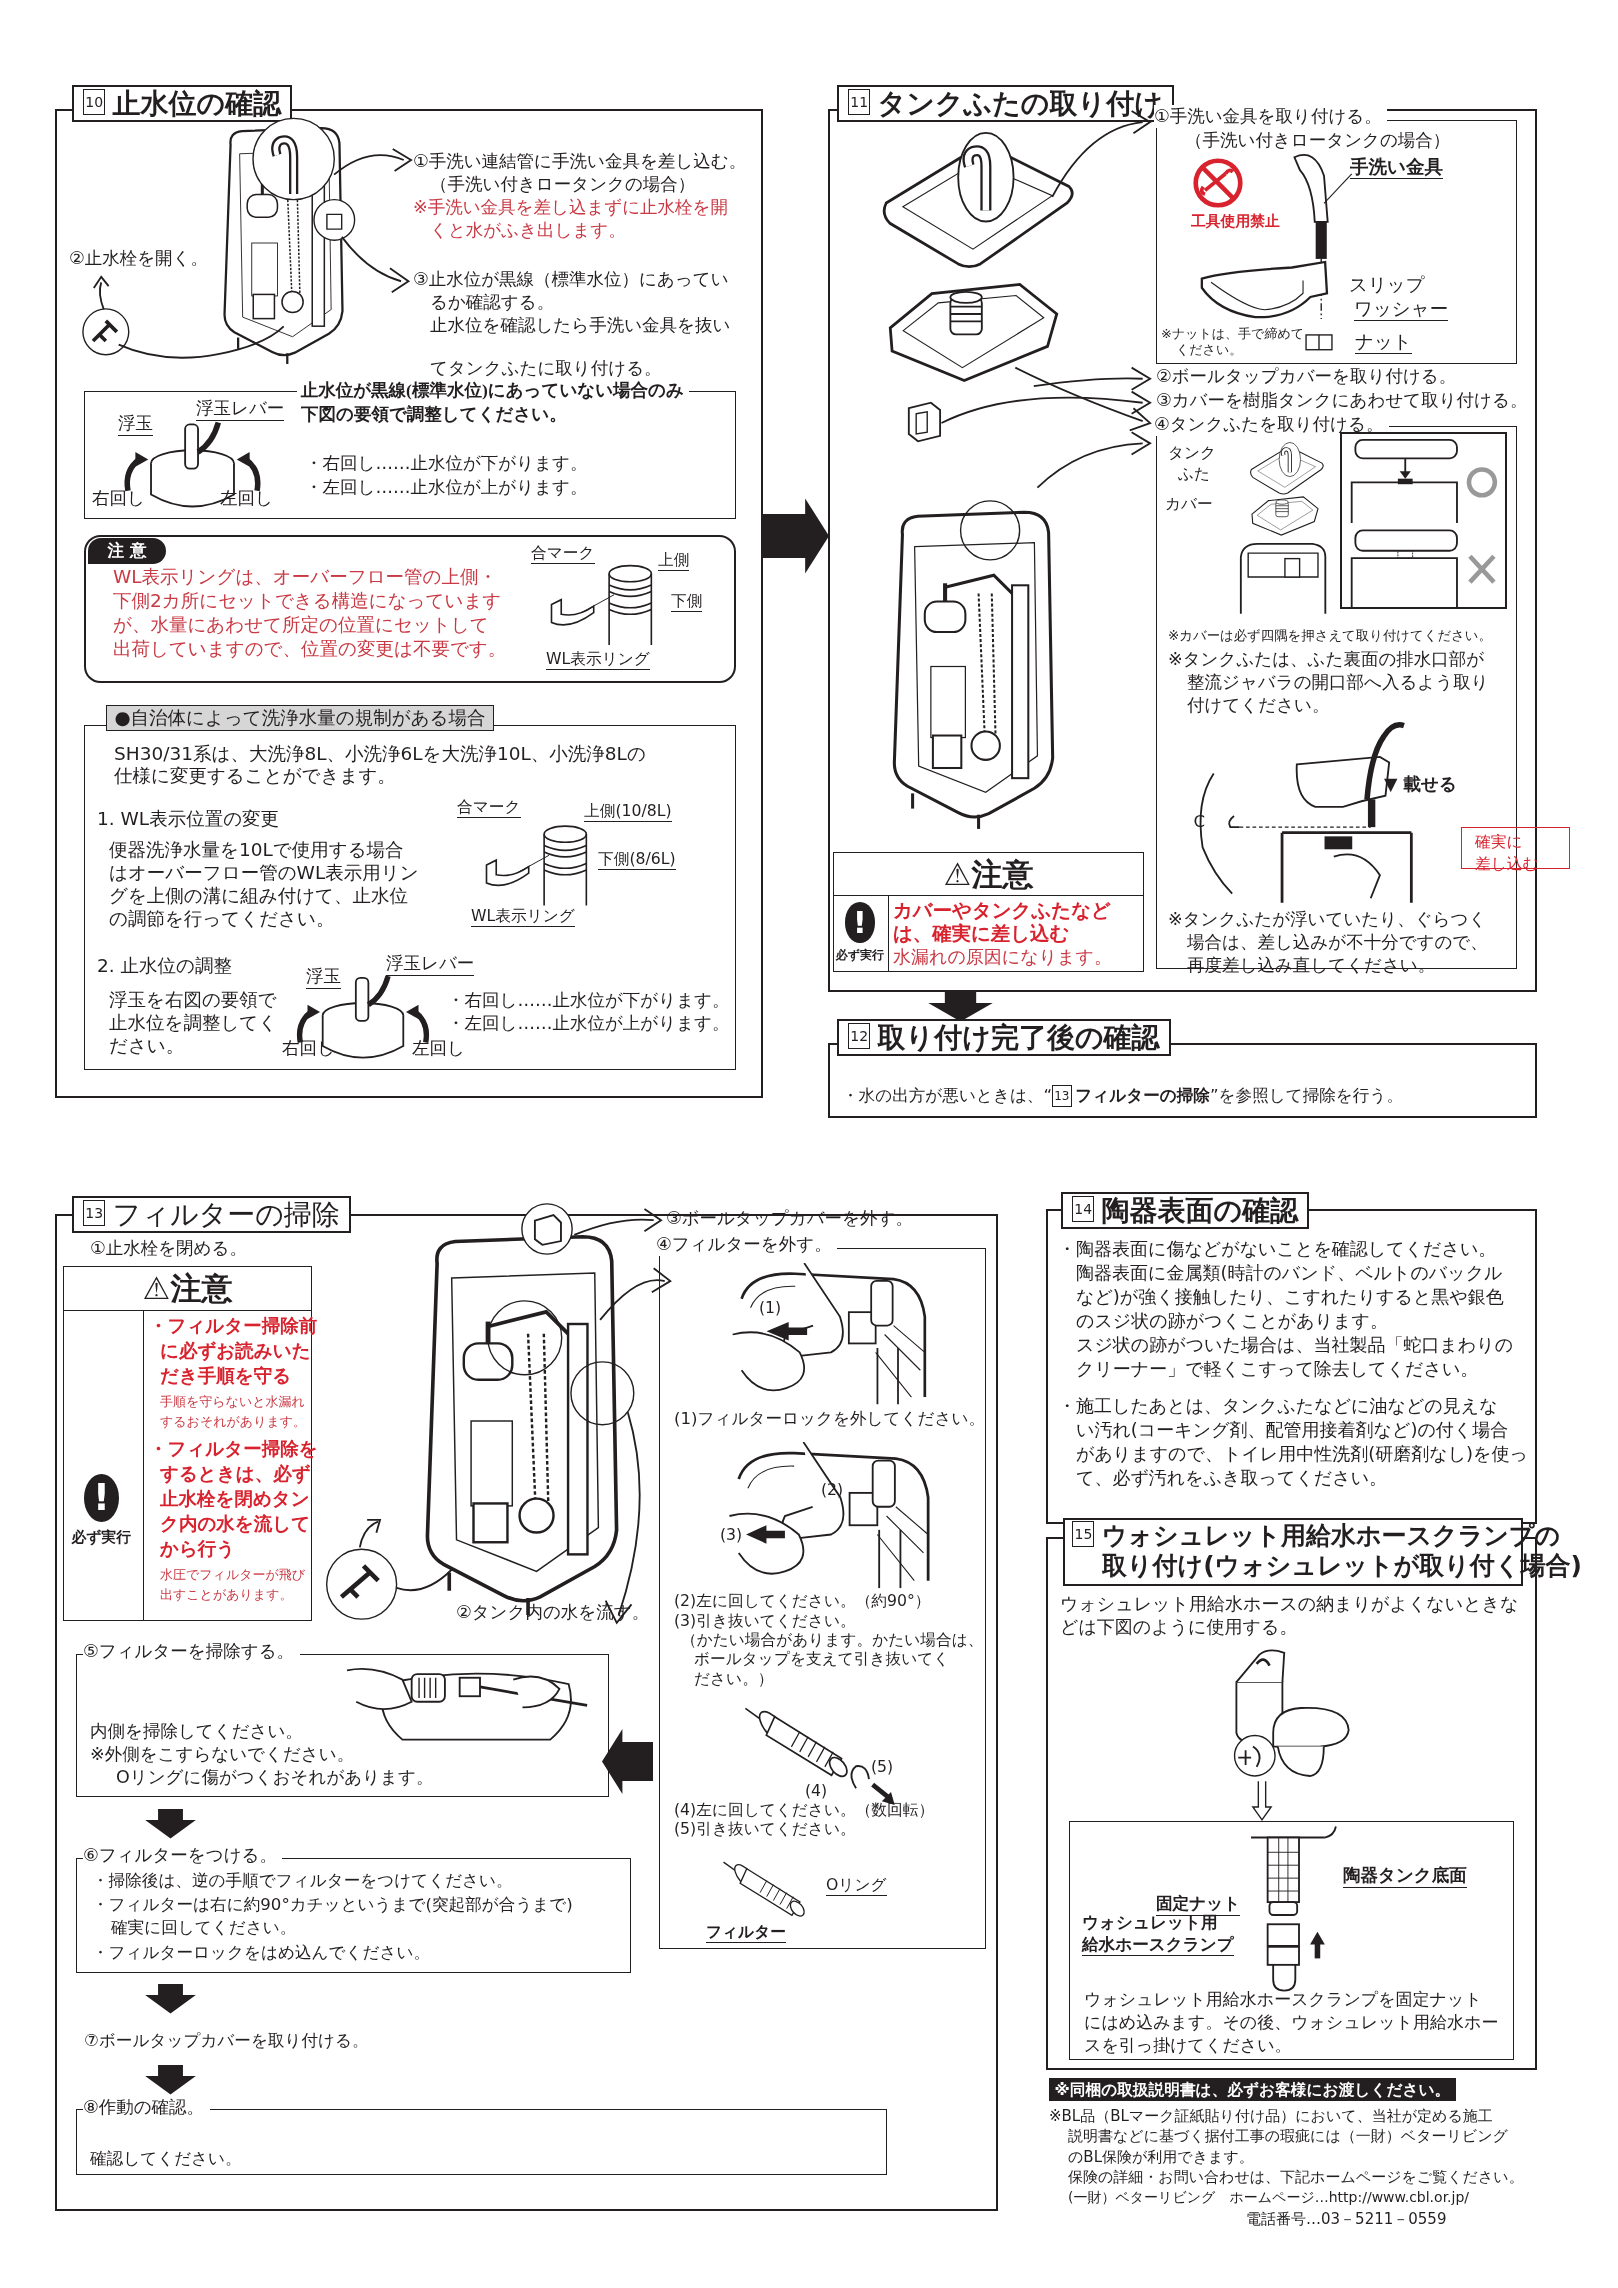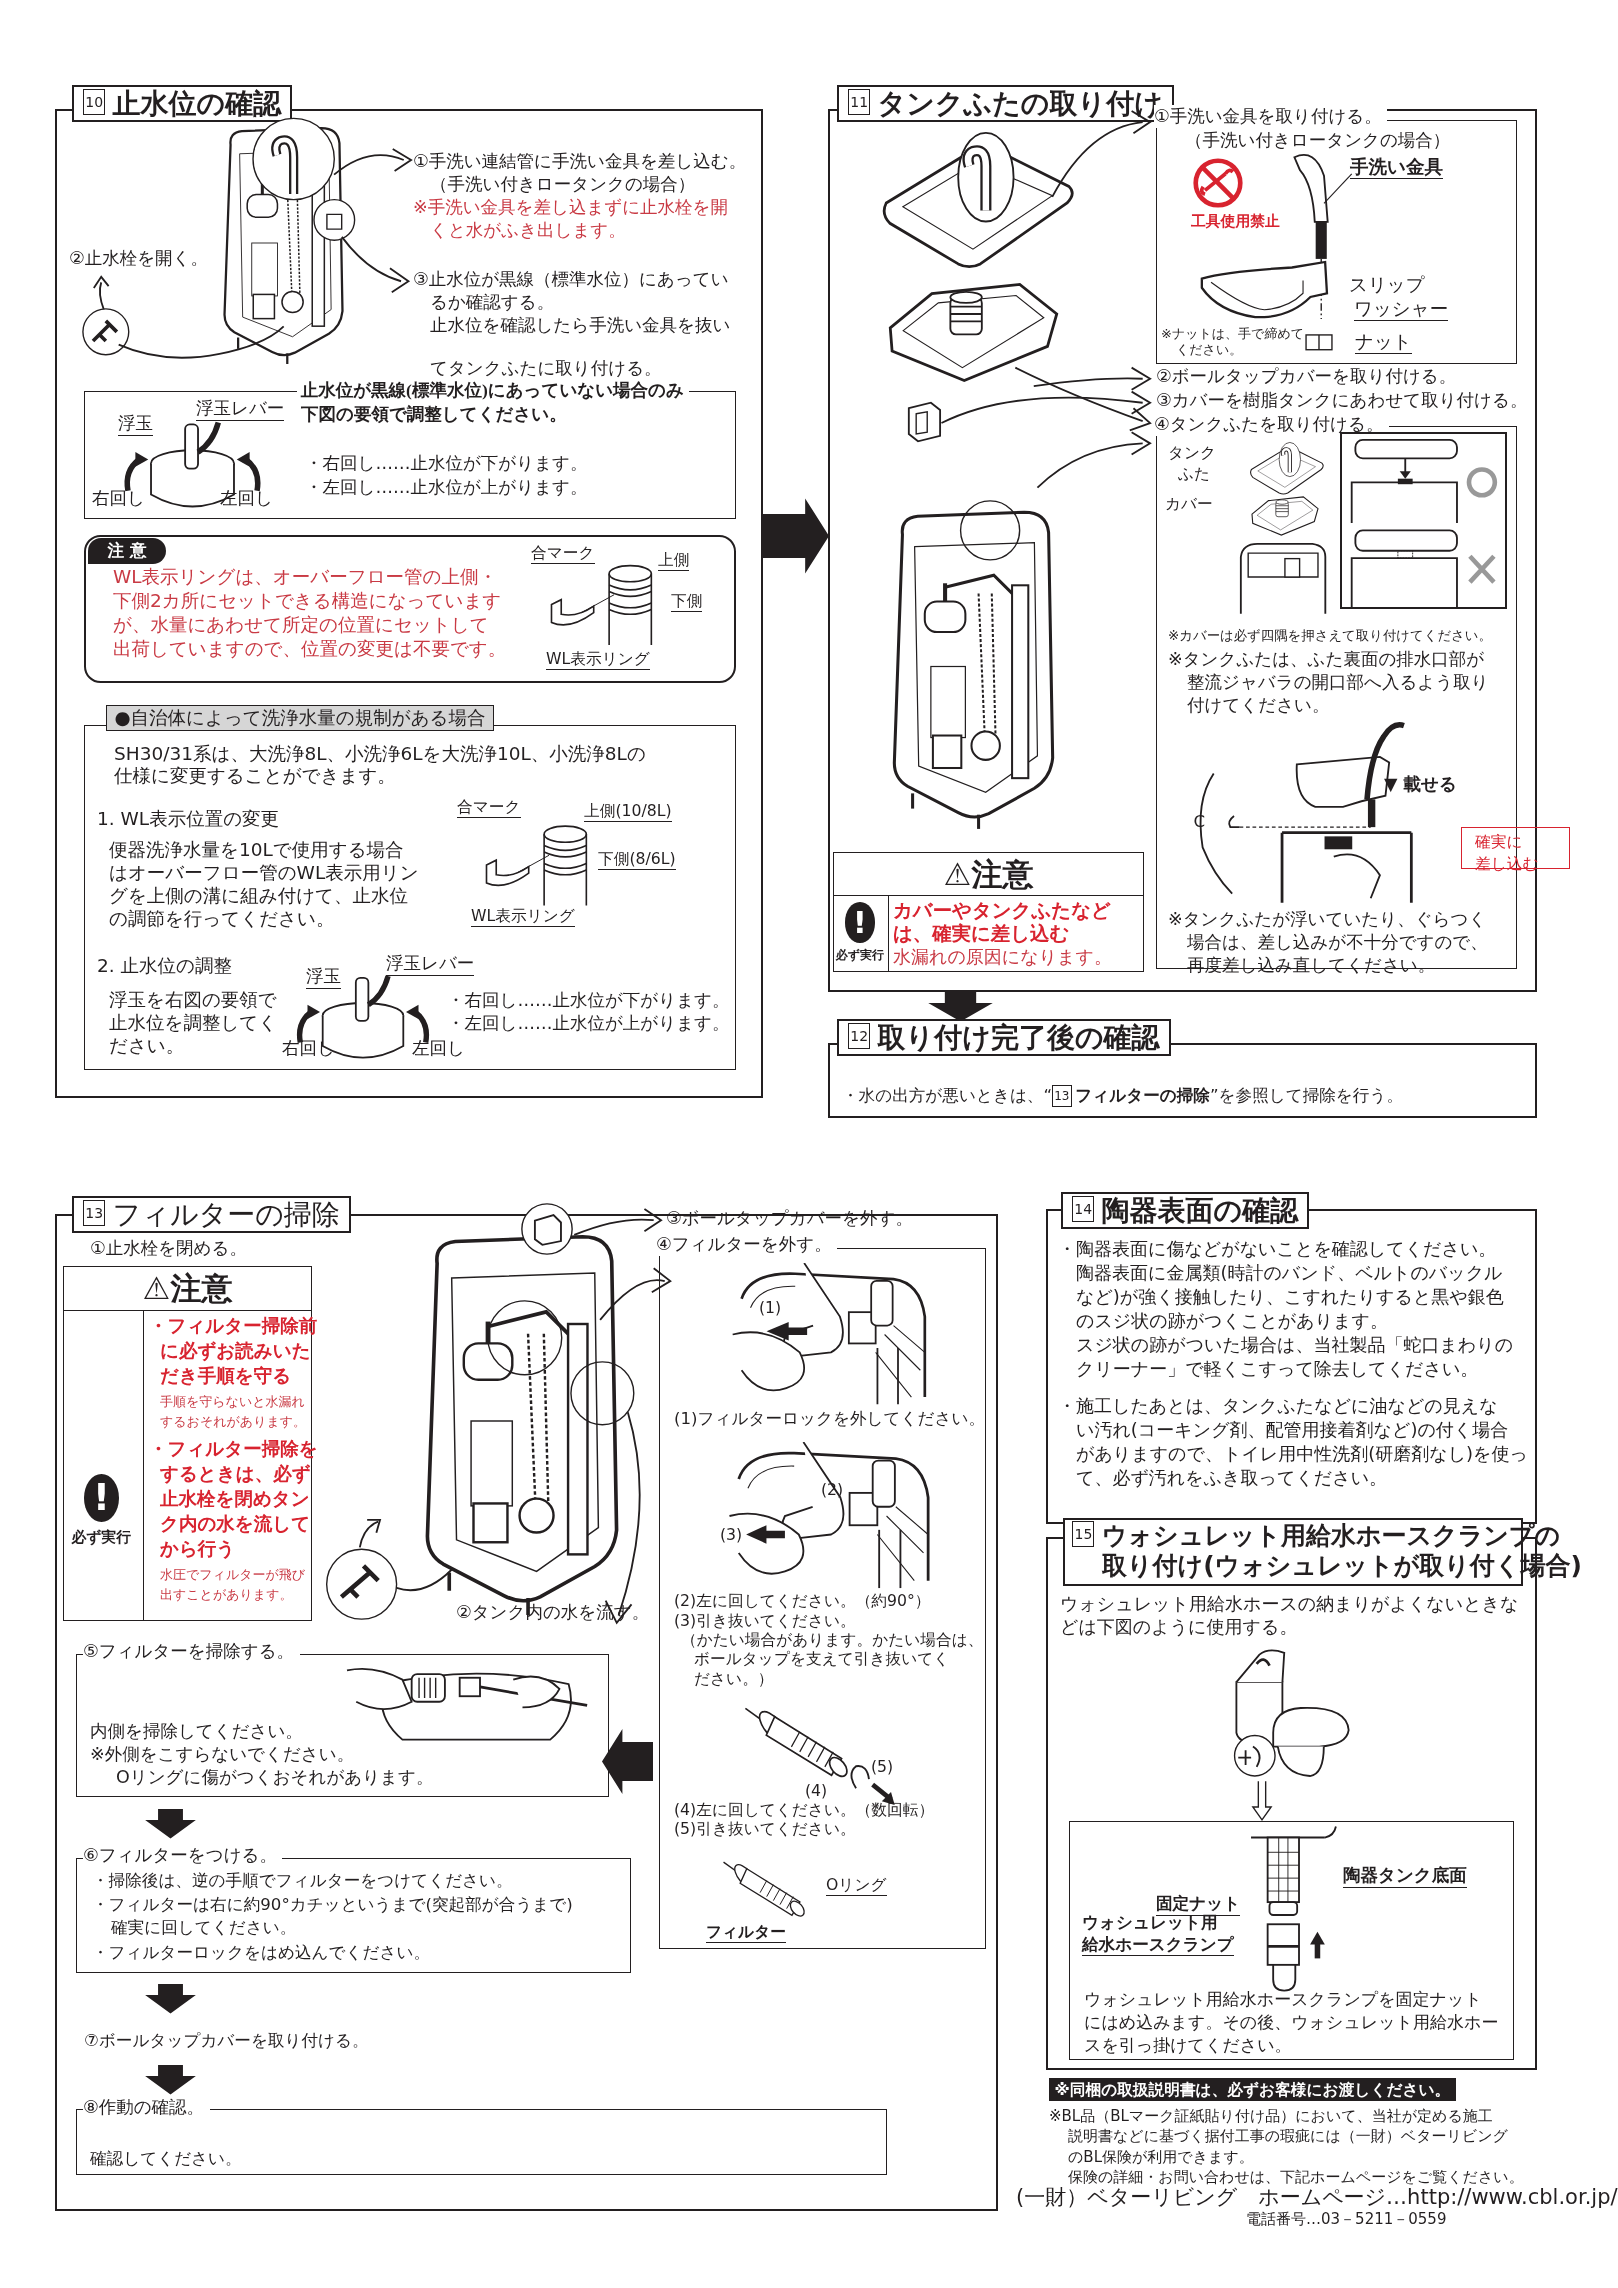--- a/index.html
+++ b/index.html
@@ -544,17 +544,17 @@
   <div class="t b uline" style="left:1082px;top:1934px;font-size:16.6px;line-height:21px;">給水ホースクランプ</div>
   <div class="t" style="left:1084px;top:1988px;font-size:17px;">ウォシュレット用給水ホースクランプを固定ナット</div>
   <div class="t" style="left:1084px;top:2011px;font-size:17px;">にはめ込みます。その後、ウォシュレット用給水ホー</div>
   <div class="t" style="left:1084px;top:2034px;font-size:17px;">スを引っ掛けてください。</div>
 
   <div class="strip" style="left:1049px;top:2078px;padding:0 5.5px;height:23px;line-height:23px;font-size:15.7px;">※同梱の取扱説明書は、必ずお客様にお渡しください。</div>
   <div class="t s17" style="left:1049px;top:2106px;font-size:15px;">※BL品（BLマーク証紙貼り付け品）において、当社が定める施工</div>
   <div class="t s17" style="left:1068px;top:2126px;font-size:15px;">説明書などに基づく据付工事の瑕疵には（一財）ベターリビング</div>
   <div class="t s17" style="left:1068px;top:2147px;font-size:15px;">のBL保険が利用できます。</div>
   <div class="t s17" style="left:1068px;top:2167px;font-size:15px;">保険の詳細・お問い合わせは、下記ホームページをご覧ください。</div>
-  <div class="t s17" style="left:1016px;top:2187px;font-size:21px;text-align:center;">(一財）ベターリビング　ホームページ…http://www.cbl.or.jp/</div>
+  <div class="t s17" style="left:1068px;top:2187px;font-size:14px;text-align:center;">(一財）ベターリビング　ホームページ…http://www.cbl.or.jp/</div>
   <div class="t s17" style="left:1246px;top:2209px;font-size:15px;">電話番号…03－5211－0559</div>
 
 </div>
 
 
 </body></html>

